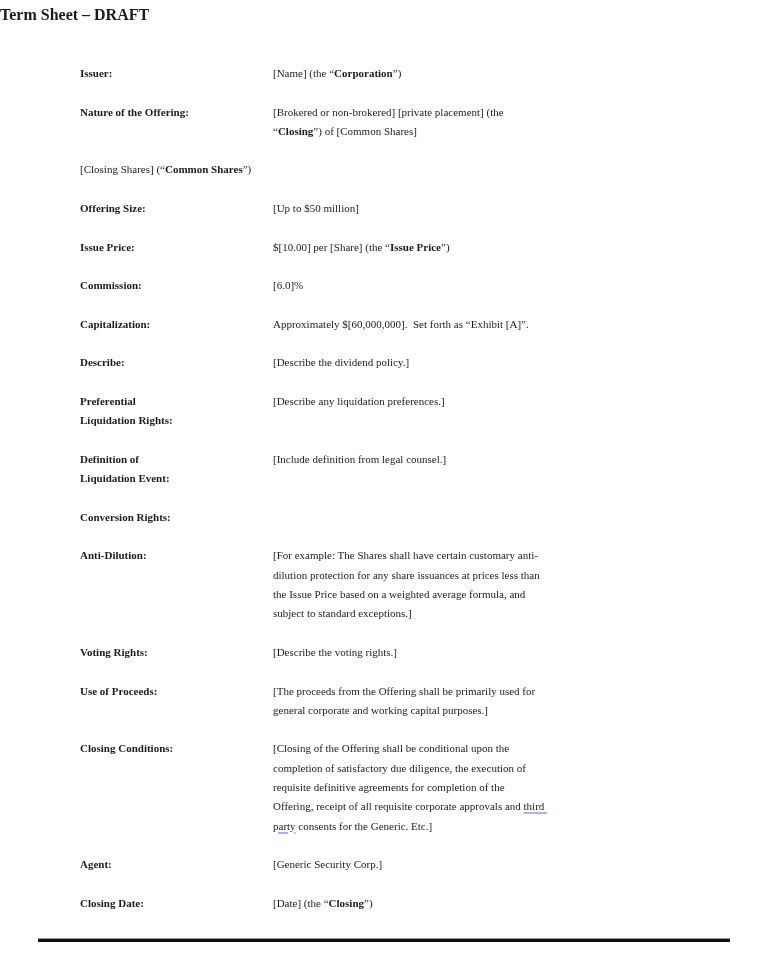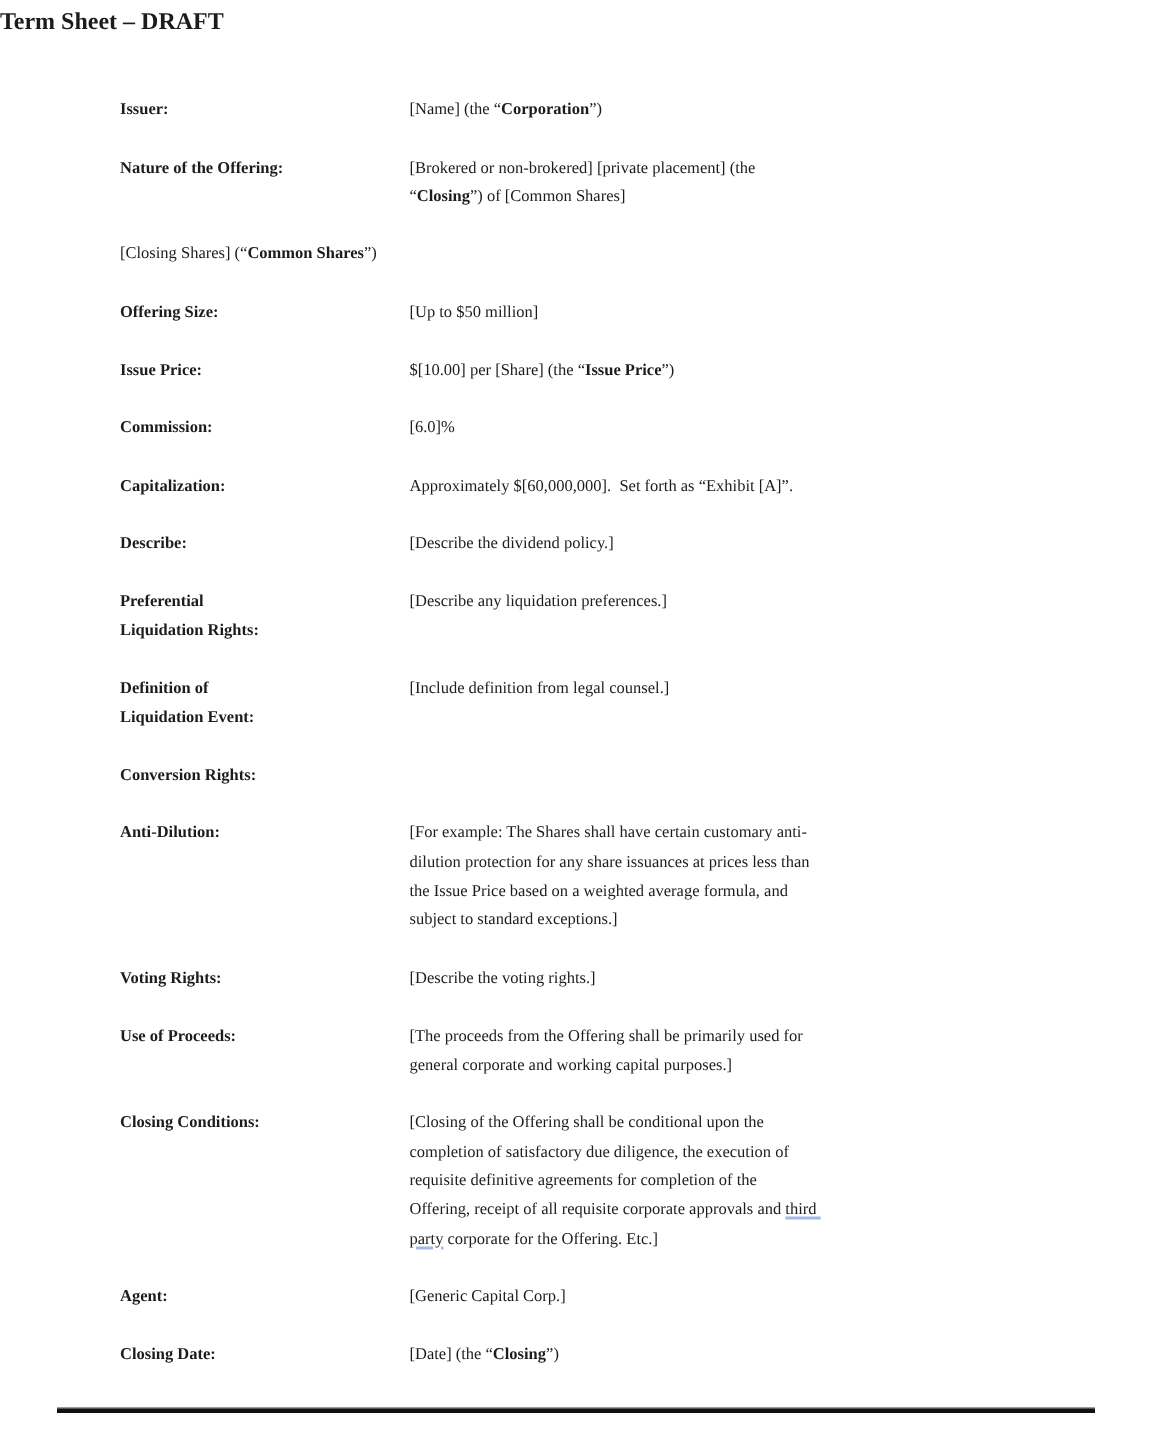--- a/index.html
+++ b/index.html
@@ -151,26 +151,26 @@
     <div class="value"><span>[The proceeds from the Offering shall be primarily used for
 general corporate and working capital purposes.]</span></div>
   </div>
 
   <div class="row">
     <div class="label">Closing Conditions:</div>
     <div class="value"><span>[Closing of the Offering shall be conditional upon the
 completion of satisfactory due diligence, the execution of
 requisite definitive agreements for completion of the
 Offering, receipt of all requisite corporate approvals and </span><span class="seg-grammar">third 
-party</span><span> corporate for the Offering. Etc.]</span></div>
+party</span><span> consents for the Generic. Etc.]</span></div>
   </div>
 
   <div class="row extra-gap">
     <div class="label">Agent:</div>
-    <div class="value"><span>[Generic Capital Corp.]</span></div>
+    <div class="value"><span>[Generic Security Corp.]</span></div>
   </div>
 
   <div class="row">
     <div class="label">Closing Date:</div>
     <div class="value"><span>[Date] (the “</span><span class="seg-bold">Closing</span><span>”)</span></div>
   </div>
 </div>
 
   <div class="bottom-rule"></div>
 

